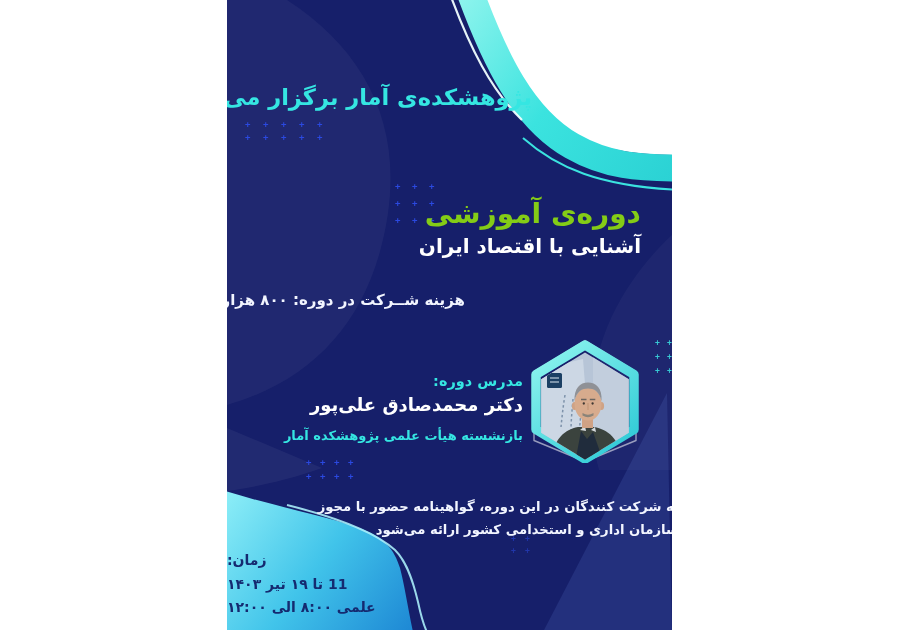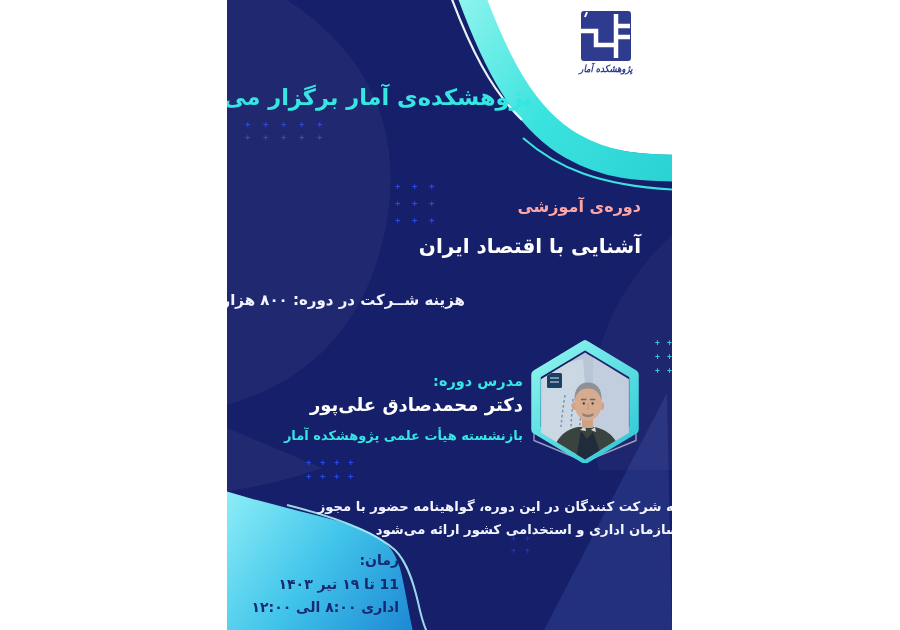--- a/index.html
+++ b/index.html
@@ -6,31 +6,31 @@
     --navy-bg:#161f6a; --cyan:#38e2de; --cyan-text:#35e6e2; --white:#ffffff;
     --text-navy:#152a70; --logo-navy:#2e3b8e; --plus-blue:#2b49e0;
   }
   *{margin:0;padding:0;box-sizing:border-box;}
   body{width:900px;height:630px;background:#ffffff;font-family:"DejaVu Sans",sans-serif;overflow:hidden;}
   .canvas{position:relative;width:900px;height:630px;background:#ffffff;}
   .poster{position:absolute;left:227px;top:0;width:445px;height:630px;background:var(--navy-bg);overflow:hidden;}
   .bg-svg{position:absolute;left:0;top:0;width:445px;height:630px;}
   .txt{position:absolute;direction:rtl;white-space:nowrap;font-weight:700;}
   .header-line{top:84px;right:140px;font-size:22.5px;color:var(--cyan-text);}
-  .title-1{top:197px;right:31px;font-size:16px;color:#fca5a5;}
+  .title-1{top:197px;right:31px;font-size:28px;color:#84cc16;}
   .title-2{top:234px;right:31px;font-size:20px;color:#ffffff;}
   .fee-line{top:291px;right:207px;font-size:15px;color:#f2f5ff;}
   .instr-label{top:373px;right:149px;font-size:14.5px;color:var(--cyan-text);}
   .instr-name{top:394px;right:149px;font-size:18px;color:#ffffff;}
   .instr-affil{top:428px;right:149px;font-size:13px;color:var(--cyan-text);}
   .cert{position:absolute;left:157px;width:295px;text-align:center;direction:rtl;font-weight:700;font-size:13.2px;color:#f2f5ff;white-space:nowrap;}
   .cert-1{top:499px;}
   .cert-2{top:522px;}
   .phone-line{position:absolute;left:175px;width:275px;top:583px;text-align:center;direction:rtl;font-weight:700;font-size:14.2px;color:#f2f5ff;white-space:nowrap;}
-  .wedge-text{position:absolute;left:0;top:549px;width:172px;text-align:right;direction:rtl;font-weight:700;color:var(--text-navy);}
+  .wedge-text{position:absolute;left:0;top:549px;width:172px;text-align:left;direction:rtl;font-weight:700;color:var(--text-navy);}
   .wedge-text .wl{font-size:14px;line-height:23.5px;white-space:nowrap;}
   .logo-block{position:absolute;right:33px;top:10px;width:66px;text-align:center;}
   .logo-wordmark{margin-top:2px;font-size:8.5px;font-style:italic;font-weight:700;color:var(--logo-navy);direction:rtl;white-space:nowrap;transform:scaleY(1.15);}
   .hex-wrap{position:absolute;left:304px;top:339px;width:108px;height:124px;}
   .plus-grid{position:absolute;line-height:0;}
   .plus-grid span{position:absolute;font-weight:700;font-family:"DejaVu Sans Mono",monospace;}
 </style>
 </head>
 <body>
 
@@ -111,30 +111,20 @@
           <span style="left: 42px; top: 14px; color: rgb(43, 73, 224); font-size: 9px;">+</span>
         </div>
         <div class="plus-grid" style="left: 284px; top: 539px; opacity: 0.55;">
           <span style="left: 0px; top: 0px; color: rgb(43, 73, 224); font-size: 8px;">+</span>
           <span style="left: 14px; top: 0px; color: rgb(43, 73, 224); font-size: 8px;">+</span>
           <span style="left: 0px; top: 12px; color: rgb(43, 73, 224); font-size: 8px;">+</span>
           <span style="left: 14px; top: 12px; color: rgb(43, 73, 224); font-size: 8px;">+</span>
         </div>
       </div>
 
-    <div class="logo-block">
-      <svg width="52" height="52" viewBox="0 0 52 52" aria-hidden="true" style="display:block;margin:0 auto;">
-        <rect x="1" y="1" width="50" height="50" rx="3" fill="var(--logo-navy)"></rect>
-        <path d="M 1 21 H 16 V 35 H 34" fill="none" stroke="#ffffff" stroke-width="4.5"></path>
-        <path d="M 36 4 V 48" fill="none" stroke="#ffffff" stroke-width="4.5"></path>
-        <path d="M 36 16 H 50 M 36 27 H 50" fill="none" stroke="#ffffff" stroke-width="4.5"></path>
-        <path d="M 7 2 L 5 7" stroke="#ffffff" stroke-width="2"></path>
-      </svg>
-      <div class="logo-wordmark">پژوهشکده آمار</div>
-    </div>
 
     <div class="txt header-line">پژوهشکده‌ی آمار برگزار می‌کند:</div>
 
     <div class="txt title-1">دوره‌ی آموزشی</div>
     <div class="txt title-2">آشنایی با اقتصاد ایران</div>
 
     <div class="txt fee-line">هزینه شــرکت در دوره: ۸۰۰ هزار تومان</div>
 
     <div class="txt instr-label">مدرس دوره:</div>
     <div class="txt instr-name">دکتر محمدصادق علی‌پور</div>
@@ -183,17 +173,17 @@
       </svg>
     </div>
 
     <div class="cert cert-1">به شرکت کنندگان در این دوره، گواهینامه حضور با مجوز</div>
     <div class="cert cert-2">سازمان اداری و استخدامی کشور ارائه می‌شود</div>
 
 
     <div class="wedge-text">
       <div class="wl">زمان:</div>
       <div class="wl">11 تا ۱۹ تیر ۱۴۰۳</div>
-      <div class="wl">اداری ۸:۰۰ الی ۱۲:۰۰</div>
+      <div class="wl">علمی ۸:۰۰ الی ۱۲:۰۰</div>
     </div>
 
   </div>
 </div>
 
 </body></html>

